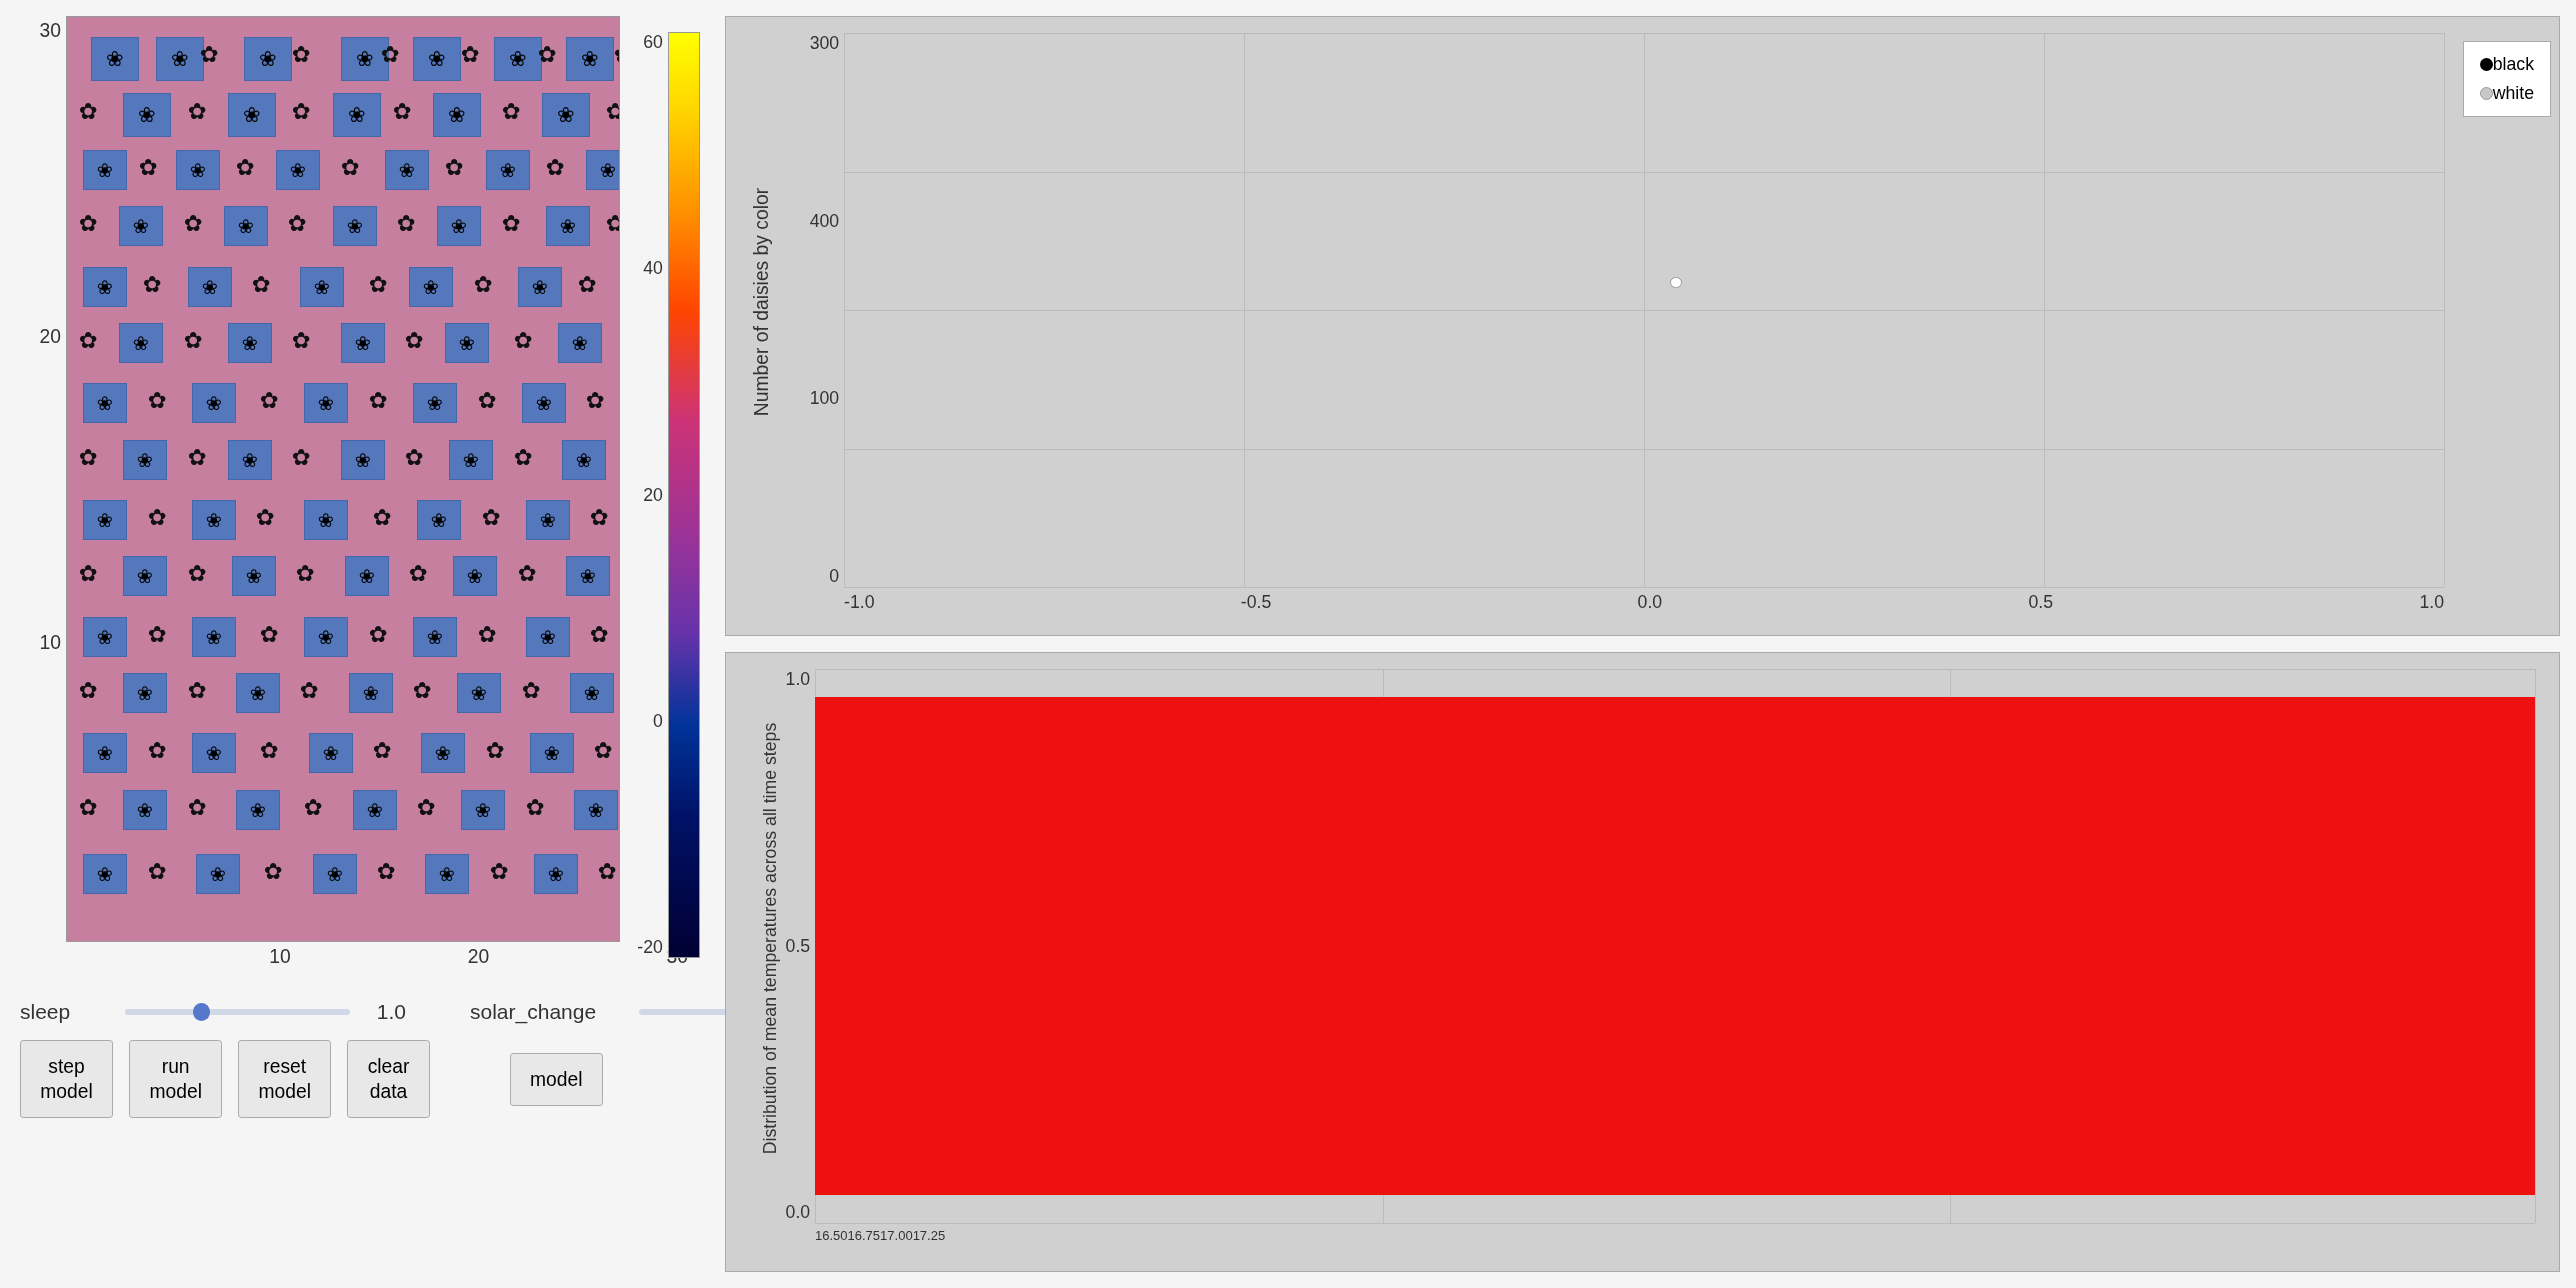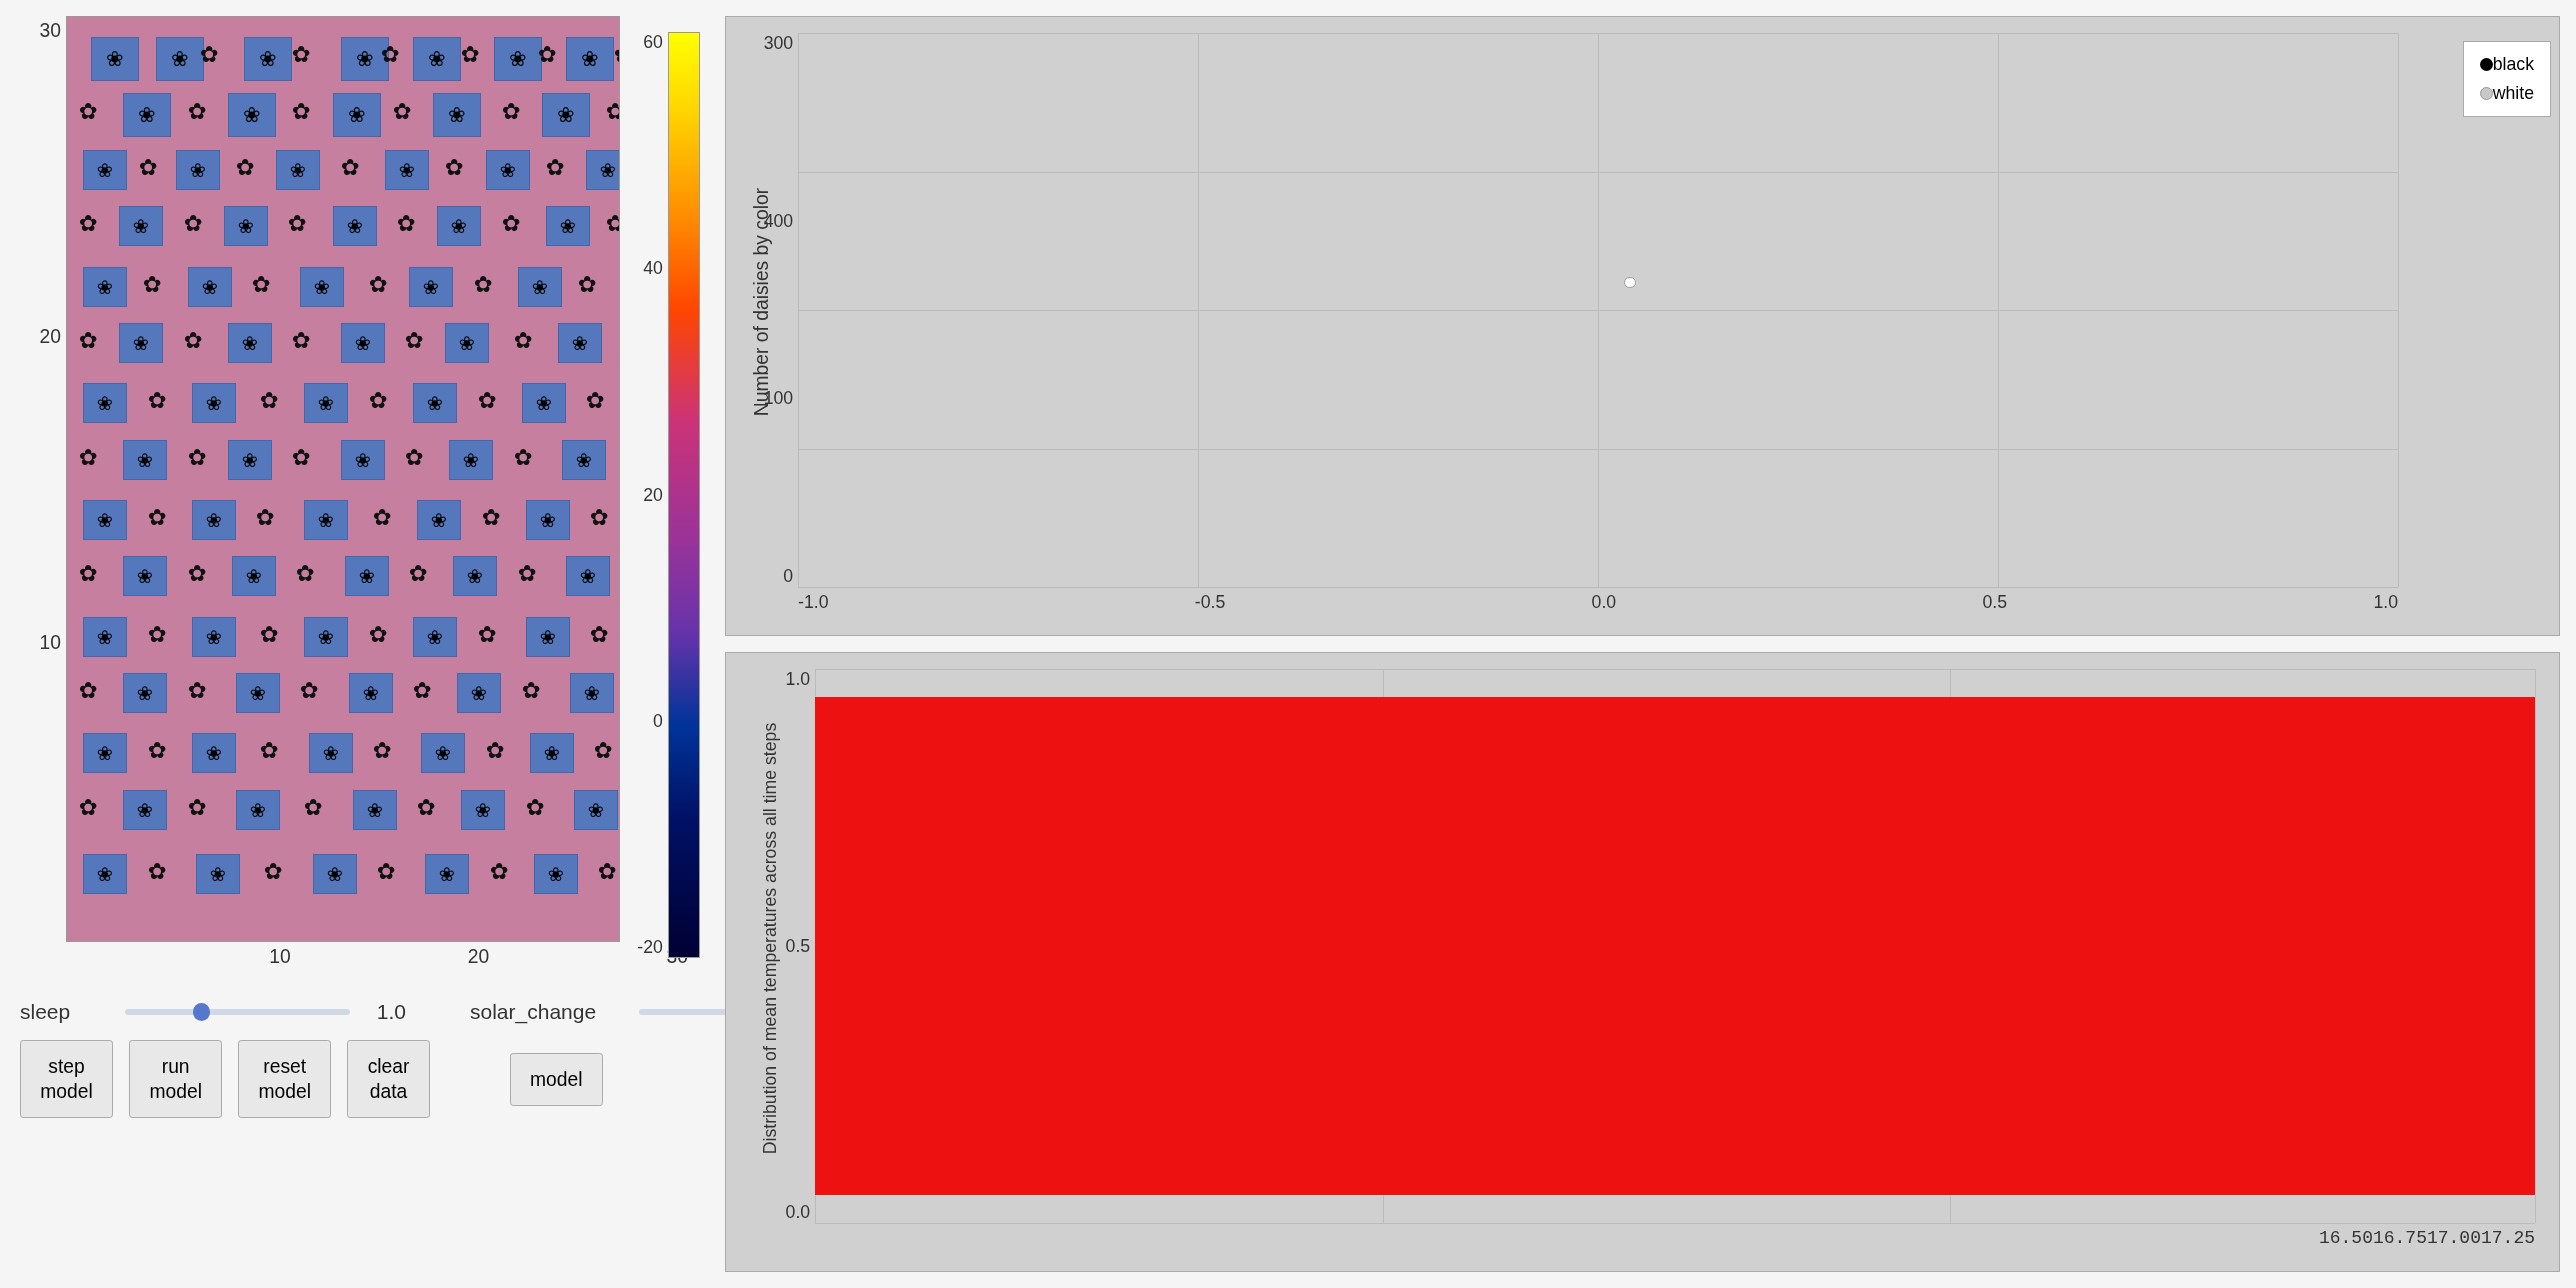--- a/index.html
+++ b/index.html
@@ -477,21 +477,21 @@
 
 <div class="right-panel">
 
   <div class="top-chart">
     <div class="chart-area" style="position:relative; flex:1; padding:16px 161px 48px 72px;">
 
       <div style="position:absolute; left:0; top:0; bottom:48px; width:72px; display:flex; align-items:center; justify-content:center;">
         <span style="transform:rotate(-90deg); white-space:nowrap; font-size:19.3px; color:#333; display:block; transform-origin:center;">Number of daisies by color</span>
       </div>
 
-      <div style="position:relative; width:100%; height:100%; background:#d0d0d0;">
+      <div style="position:relative; width:100%; height:100%; background:#d0d0d0;margin-left:46px;">
 
         <div style="position:absolute;top:0;left:0;right:0;bottom:0;">
           <div class="grid-line-h" style="top:0%;"></div>
           <div class="grid-line-h" style="top:25%;"></div>
           <div class="grid-line-h" style="top:50%;"></div>
           <div class="grid-line-h" style="top:75%;"></div>
           <div class="grid-line-h" style="top:100%;"></div>
           <div class="grid-line-v" style="left:0%;"></div>
           <div class="grid-line-v" style="left:25%;"></div>
           <div class="grid-line-v" style="left:50%;"></div>
@@ -551,21 +551,21 @@
         </div>
 
         <div style="position:absolute; left:0; right:0; top:5%; bottom:5%; background:#ee1111;"></div>
 
         <div style="position:absolute; right:100%; top:0; bottom:0; width:48px; display:flex; flex-direction:column; justify-content:space-between; align-items:flex-end; padding-right:4.8px; font-size:17.7px; color:#333;">
           <span>1.0</span>
           <span>0.5</span>
           <span>0.0</span>
         </div>
 
-        <div style="position:absolute; top:100%; left:0; right:0; height:32px; display:flex; justify-content:flex-end; align-items:flex-start; padding-top:4.8px; font-size:18px; color:#333;font-family:Liberation Mono, monospace;">
+        <div style="position:absolute; top:100%; left:0; right:0; height:32px; display:flex; justify-content:flex-start; align-items:flex-start; padding-top:4.8px; font-size:13px; color:#333;">
           <span>16.50</span>
           <span>16.75</span>
           <span>17.00</span>
           <span>17.25</span>
         </div>
       </div>
     </div>
   </div>
 </div>
 

